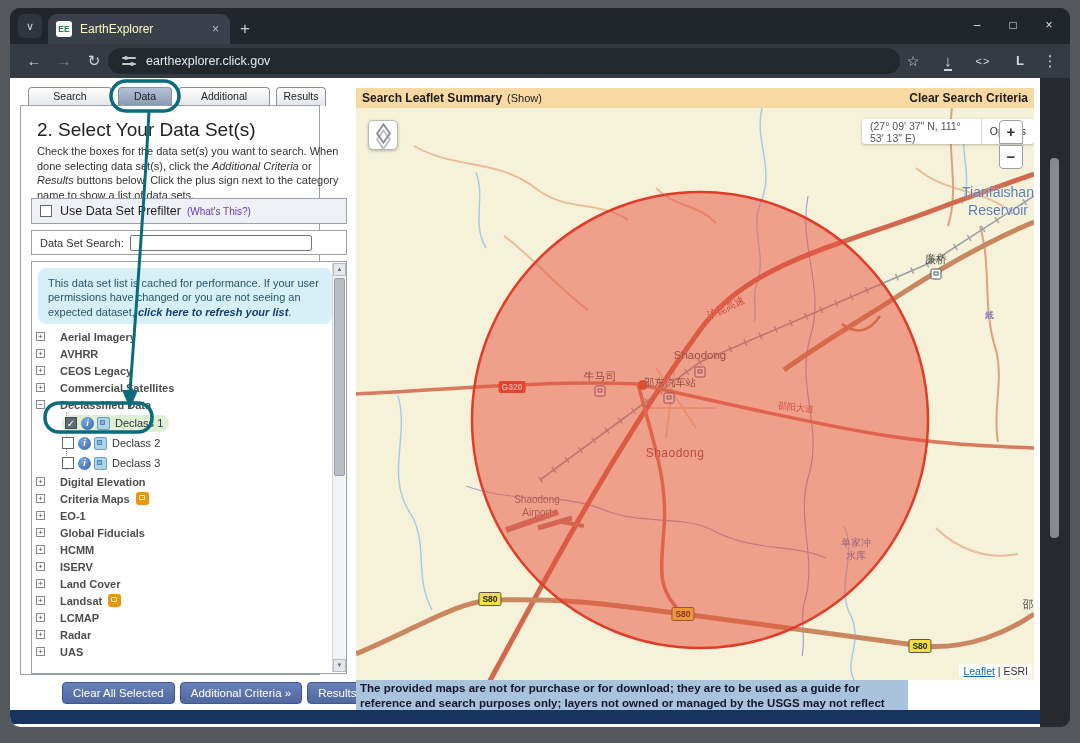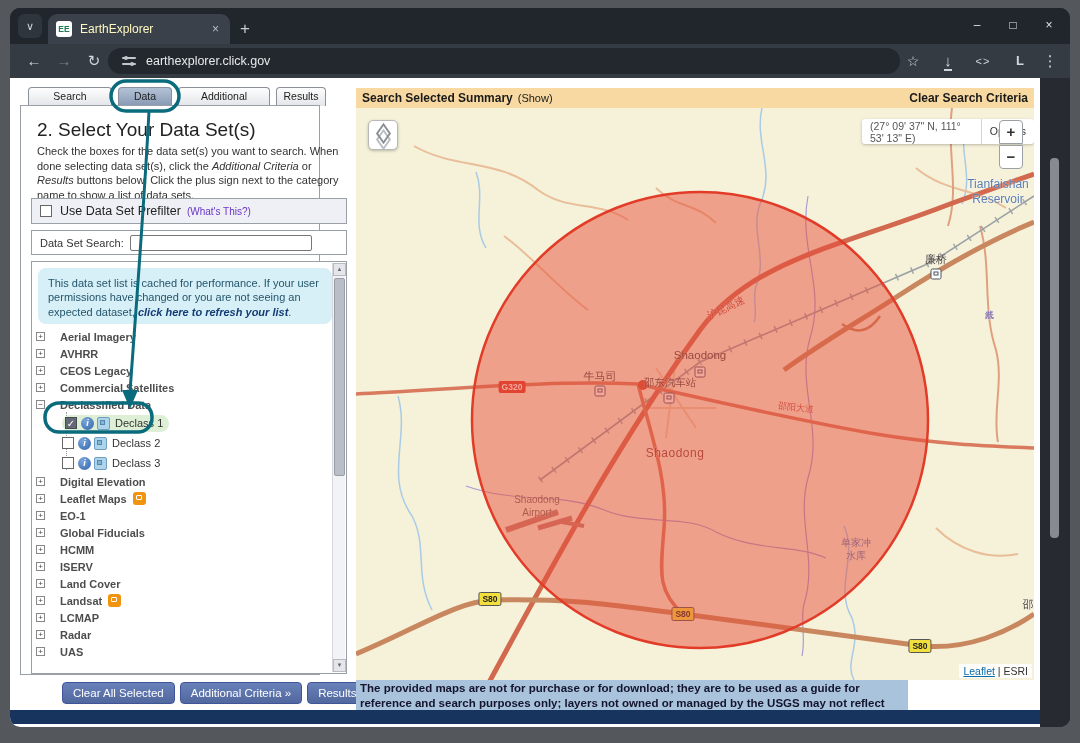--- a/index.html
+++ b/index.html
@@ -254,21 +254,21 @@
                 <i></i>
               </span>
             <span class="dlabel">Declass 3</span>
           </div>
           <div class="trow">
               <span class="twisty">+</span>
               <span class="tlabel">Digital Elevation</span>
             </div>
           <div class="trow">
               <span class="twisty">+</span>
-              <span class="tlabel">Leaflet Maps</span>
+              <span class="tlabel">Criteria Maps</span>
               <span class="flagic">
                 <i></i>
               </span>
             </div>
           <div class="trow">
               <span class="twisty">+</span>
               <span class="tlabel">EO-1</span>
             </div>
           <div class="trow">
               <span class="twisty">+</span>
@@ -314,21 +314,21 @@
       </div>
     </div>
 
     <div class="pbuttons">
       <div class="pbtn">Clear All Selected</div>
       <div class="pbtn">Additional Criteria »</div>
       <div class="pbtn">Results »</div>
     </div>
 
     <div class="mapbar">
-      <span class="summary">Search Selected Summary</span>
+      <span class="summary">Search Leaflet Summary</span>
       <span class="show">(Show)</span>
       <span class="clear">Clear Search Criteria</span>
     </div>
 
     <div class="map">
       <svg class="base" width="678" height="572" viewBox="0 0 678 572">
         <g fill="none" stroke="#a9cbe6" stroke-width="1.5">
           <path d="M42,288 C54,330 28,368 56,408 C72,438 58,468 76,502"></path>
           <path d="M406,0 C398,34 420,62 404,96 C394,122 412,150 400,178 C396,190 402,204 398,214"></path>
           <path d="M488,418 C502,448 478,480 496,510 C506,536 488,554 498,572"></path>
@@ -384,21 +384,21 @@
             <i></i>
           </div>
         <div class="mlabel" style="left:370px; top:200px; color:#b23c2c; font-size:10px; transform:translate(-50%,-50%) rotate(-25deg);">沪昆高速</div>
         <div class="mlabel" style="left:319px; top:345px; font-size:12px; color:#8a4438; letter-spacing:.5px;">Shaodong</div>
         <div class="mlabel" style="left:440px; top:300px; font-size:9px; color:#c05040; transform:translate(-50%,-50%) rotate(6deg);">邵阳大道</div>
         <div class="mlabel" style="left:580px; top:151px;">廉桥</div>
         <div class="stic" style="left:580px; top:166px;">
             <i></i>
           </div>
         <div class="mlabel" style="left:633px; top:195px; font-size:9px; color:#8a7ab0; writing-mode:vertical-rl;">八老线</div>
-        <div class="mlabel two" style="left:642px; top:84px; font-size:12px; color:#5b7fb5;">
+        <div class="mlabel two" style="left:642px; top:93px; font-size:14px; color:#5b7fb5;">
             <div>Tianfaishan</div>
             <div>Reservoir</div>
           </div>
         <div class="mlabel two" style="left:181px; top:398px; font-size:10px; color:#77685a;">
             <div>Shaodong</div>
             <div>Airport</div>
           </div>
         <div class="mlabel two" style="left:500px; top:441px; font-size:10px; color:#4a74b0;">
             <div>单家冲</div>
             <div>水库</div>

